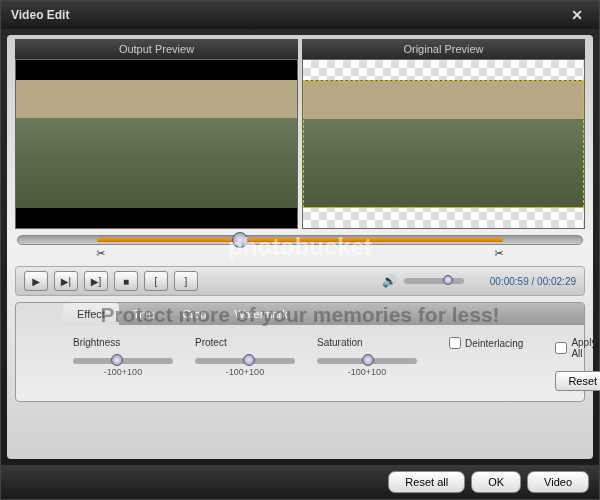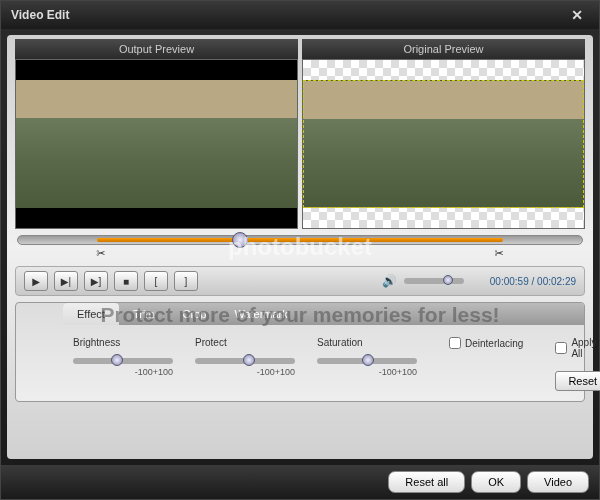--- a/index.html
+++ b/index.html
@@ -34,21 +34,21 @@
 .time-display { font-size: 10px; color: #2a5a8a; margin-left: 20px; }
 .tabs-section { border: 1px solid #999; border-radius: 4px; background: linear-gradient(#ddd, #eee); margin-top: 2px; padding-left: 47px; }
 .tabs { display: flex; background: linear-gradient(#bbb, #999); border-radius: 4px 4px 0 0; }
 .tab { padding: 5px 14px; font-size: 11px; color: #fff; cursor: pointer; }
 .tab.active { background: linear-gradient(#eee, #ddd); color: #333; border-radius: 4px 4px 0 0; }
 .tab-body { padding: 12px 10px 10px; display: flex; gap: 22px; align-items: flex-start; }
 .slider-group { display: flex; flex-direction: column; font-size: 10px; color: #333; }
 .slider-group .label { margin-bottom: 10px; }
 .hslider { width: 100px; height: 6px; background: #aaa; border-radius: 3px; position: relative; margin-bottom: 3px; }
 .hslider .hthumb { position: absolute; top: -4px; width: 12px; height: 12px; border-radius: 50%; background: radial-gradient(#eef,#88a); border: 1px solid #557; }
-.range-labels { display: flex; justify-content: flex-end; font-size: 9px; color: #555; width: 100px; }
+.range-labels { display: flex; justify-content: center; font-size: 9px; color: #555; width: 100px; }
 .check-col { display: flex; flex-direction: column; gap: 12px; font-size: 10px; color: #333; margin-left: 10px; }
 .chk { display: flex; align-items: center; gap: 4px; }
 .chk input { width: 12px; height: 12px; }
 .reset-mini { align-self: flex-end; }
 .btn { background: linear-gradient(#fff, #ddd); border: 1px solid #888; border-radius: 3px; padding: 3px 12px; font-size: 11px; cursor: pointer; }
 .footer { display: flex; justify-content: flex-end; gap: 6px; padding: 6px 10px; background: linear-gradient(#3a3a3a, #1a1a1a); }
 .footer .btn { padding: 4px 16px; border-radius: 7px; }
 </style>
 </head>
 <body>

